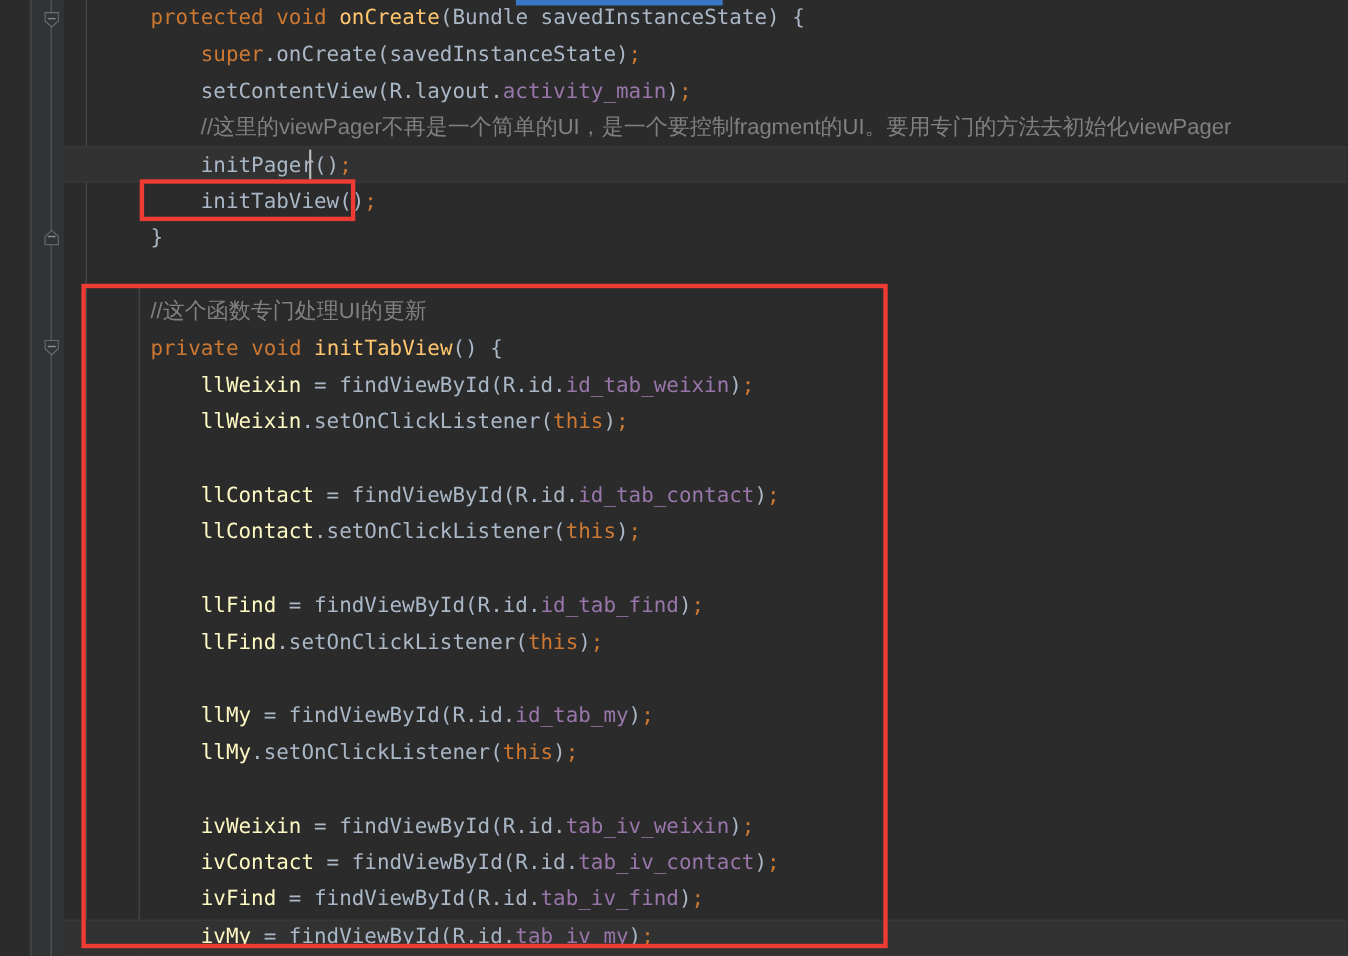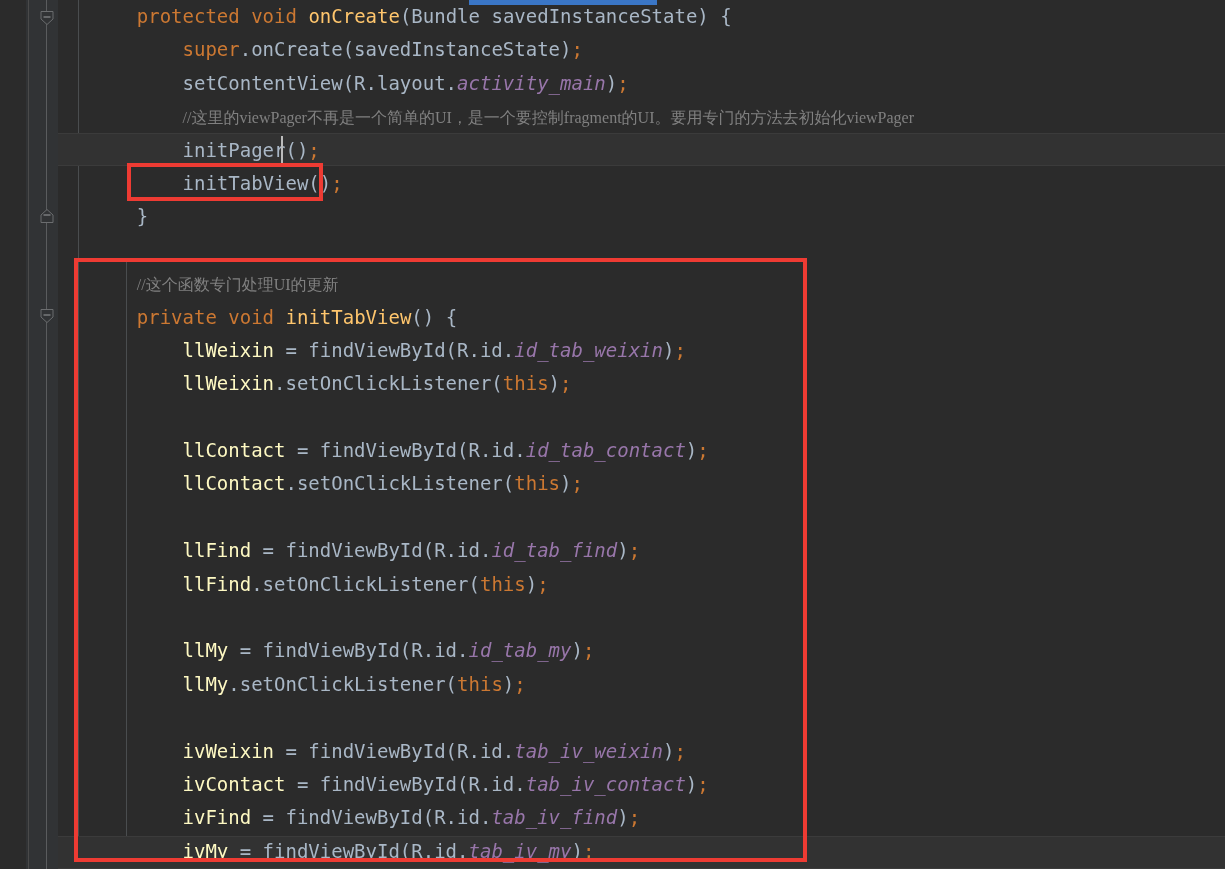--- a/index.html
+++ b/index.html
@@ -98,25 +98,25 @@
     color: #a9b7c6;
   }
   .ln { display: block; height: 33.4px; padding-left: 33px; }
 
   
   .kw   { color: #cc7832; }           
   .mth  { color: #ffc66d; }           
   .cls  { color: #a9b7c6; }           
   .pln  { color: #a9b7c6; }
   .fld  { color: #fef9c3; }           
-  .sfld { color: #9876aa; font-style: italic; }  
+  .sfld { color: #9876aa; }  
   .cmt  { color: #808080; }           
   .sem  { color: #cc7832; }           
   .punc { color: #a9b7c6; }
-  .cn   { font-family: Liberation Serif, serif; font-size: 16px; }
+  .cn   { font-family: Liberation Sans, sans-serif; font-size: 20px; }
 
   
   .caret {
     position: absolute;
     left: 255px;
     top: 136px;
     width: 2px;
     height: 27px;
     background: #bbbbbb;
   }

